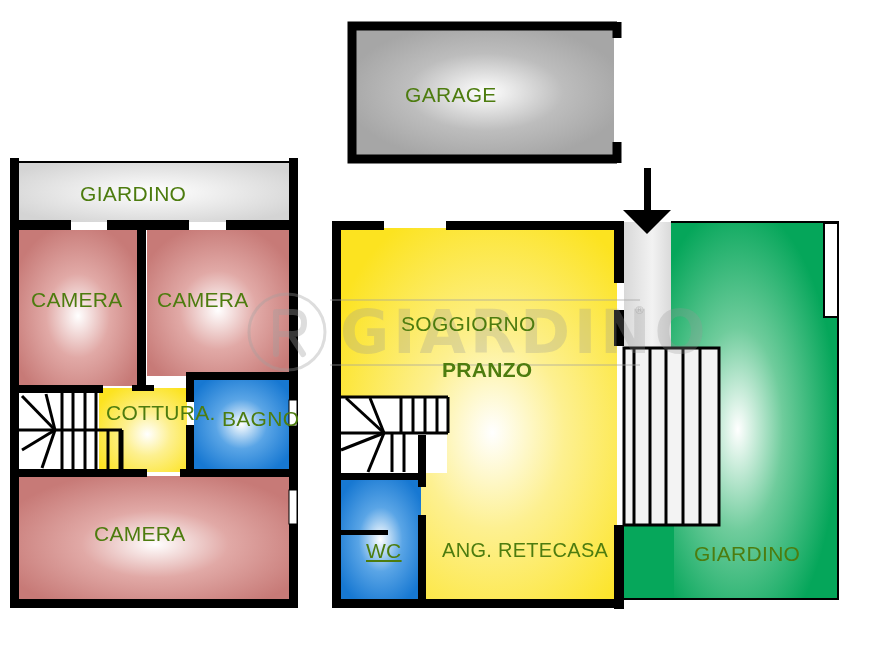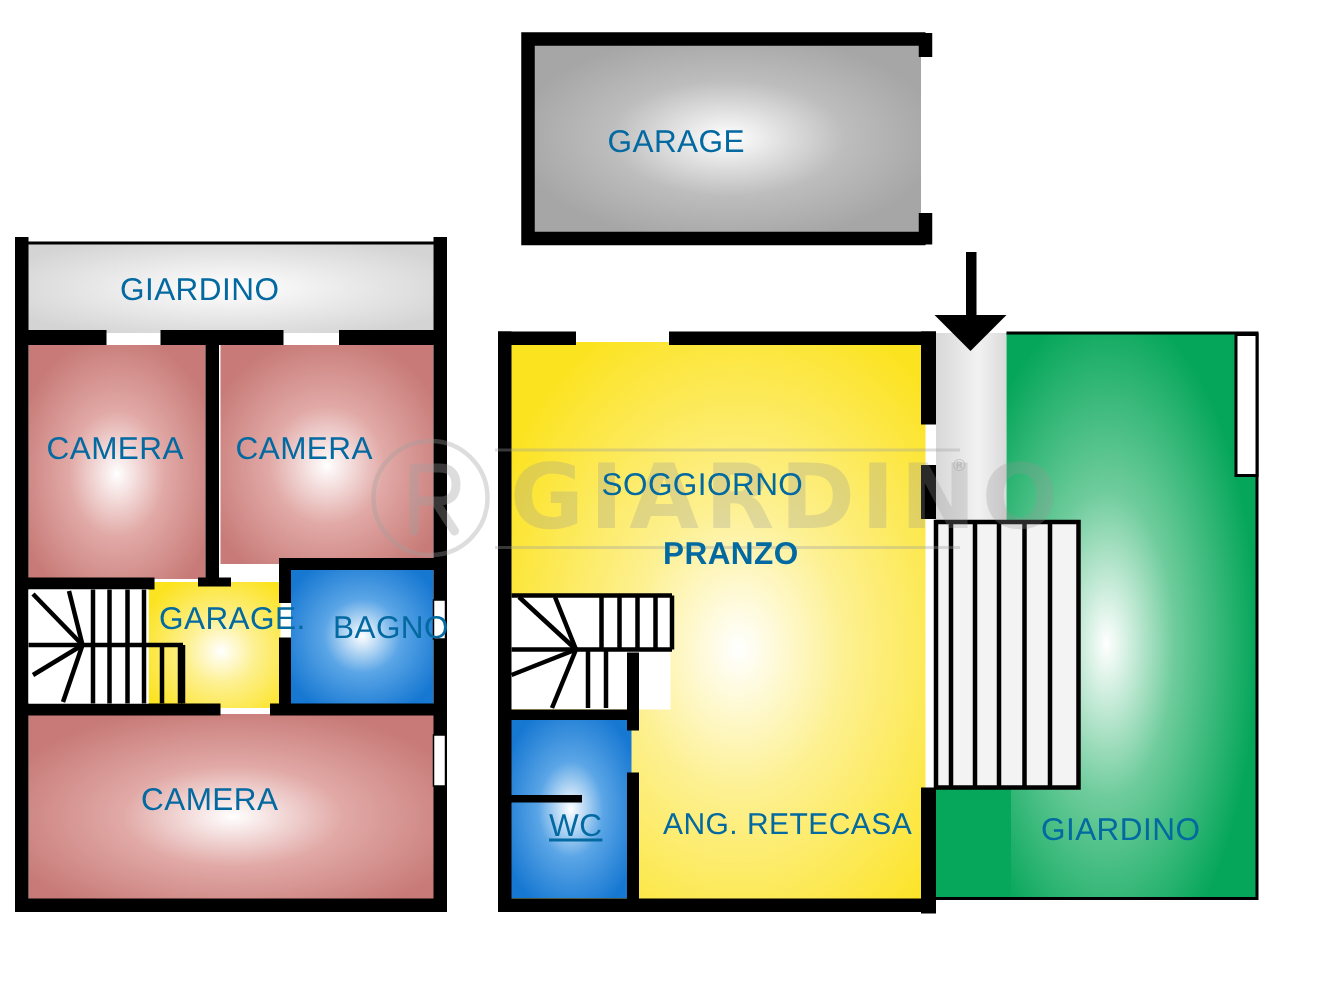--- a/index.html
+++ b/index.html
@@ -1,18 +1,18 @@
 <!DOCTYPE html>
 <html><head>
 <meta charset="utf-8">
 <style>
   html, body { margin: 0; padding: 0; background: #ffffff; }
   body { width: 893px; height: 670px; position: relative; overflow: hidden; }
   #plan { position: absolute; left: 0; top: 0; width: 893px; height: 670px; }
-  .lbl { position: absolute; font-family: "Liberation Sans", "DejaVu Sans", sans-serif; color: #0369a1; font-size: 21px; letter-spacing: 0.3px; white-space: nowrap; line-height: 1; }
+  .lbl { position: absolute; font-family: "Liberation Sans", "DejaVu Sans", sans-serif; color: #4d7c0f; font-size: 21px; letter-spacing: 0.3px; white-space: nowrap; line-height: 1; }
   .wm { position: absolute; font-family: "DejaVu Sans", sans-serif; font-weight: bold; color: rgba(150,150,150,0.28); font-size: 60px; letter-spacing: 4px; line-height: 1; white-space: nowrap; }
   .wm-reg { position: absolute; font-family: "DejaVu Sans", sans-serif; font-size: 11px; color: rgba(150,150,150,0.45); }
 </style>
 </head>
 <body>
 
 <svg id="plan" viewBox="0 0 893 670" xmlns="http://www.w3.org/2000/svg">
   <defs>
     <radialGradient id="gRed" cx="50%" cy="55%" r="60%">
       <stop offset="0%" stop-color="#ffffff"></stop>
@@ -183,20 +183,20 @@
   </g>
 </svg>
 
 <div class="wm" style="left:340px; top:302px;">GIARDINO</div>
 <div class="wm-reg" style="left:634px; top:304px;">®</div>
 
 <div class="lbl" style="left:405px; top:84px;">GARAGE</div>
 <div class="lbl" style="left:80px; top:183px;">GIARDINO</div>
 <div class="lbl" style="left:31px; top:289px;">CAMERA</div>
 <div class="lbl" style="left:157px; top:289px;">CAMERA</div>
-<div class="lbl" style="left:106px; top:402px;">GARAGE.</div>
+<div class="lbl" style="left:106px; top:402px;">COTTURA.</div>
 <div class="lbl" style="left:194px; top:408px;margin-left:28px;">BAGNO</div>
 <div class="lbl" style="left:94px; top:523px;">CAMERA</div>
 <div class="lbl" style="left:401px; top:313px;">SOGGIORNO</div>
 <div class="lbl" style="left:442px; top:359px;font-weight:bold;">PRANZO</div>
 <div class="lbl" style="left:366px; top:540px;text-decoration:underline;">WC</div>
 <div class="lbl" style="left:442px; top:540px; font-size:20px;">ANG. RETECASA</div>
 <div class="lbl" style="left:694px; top:543px;">GIARDINO</div>
 
 </body></html>

